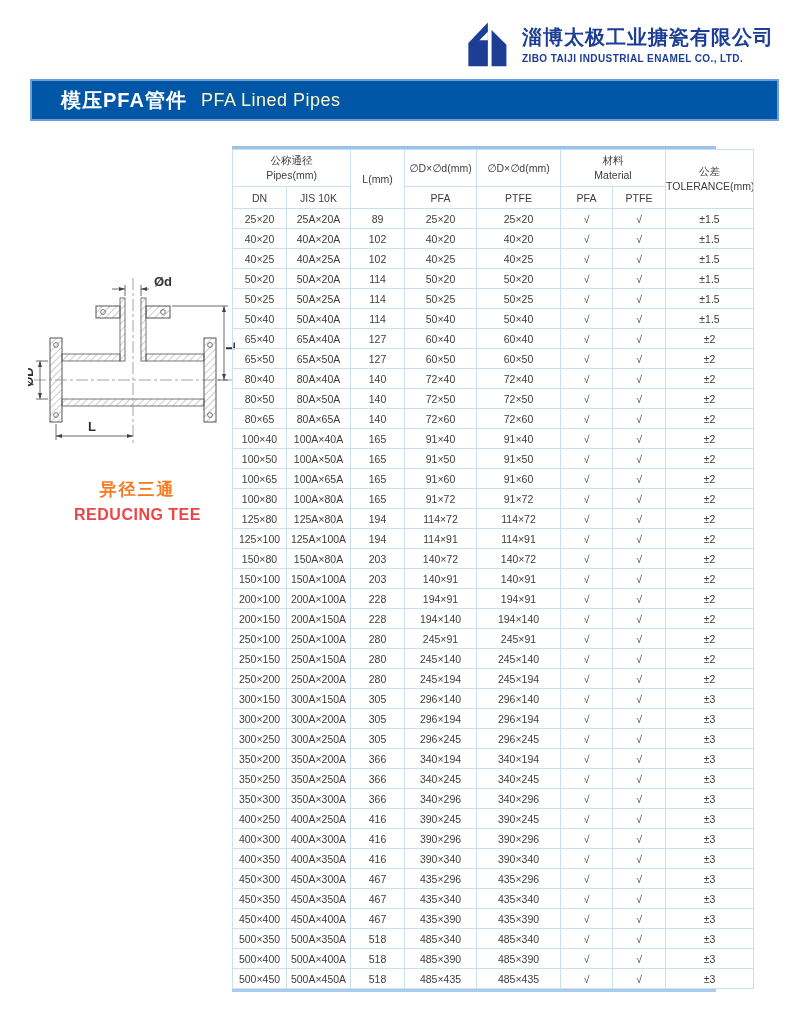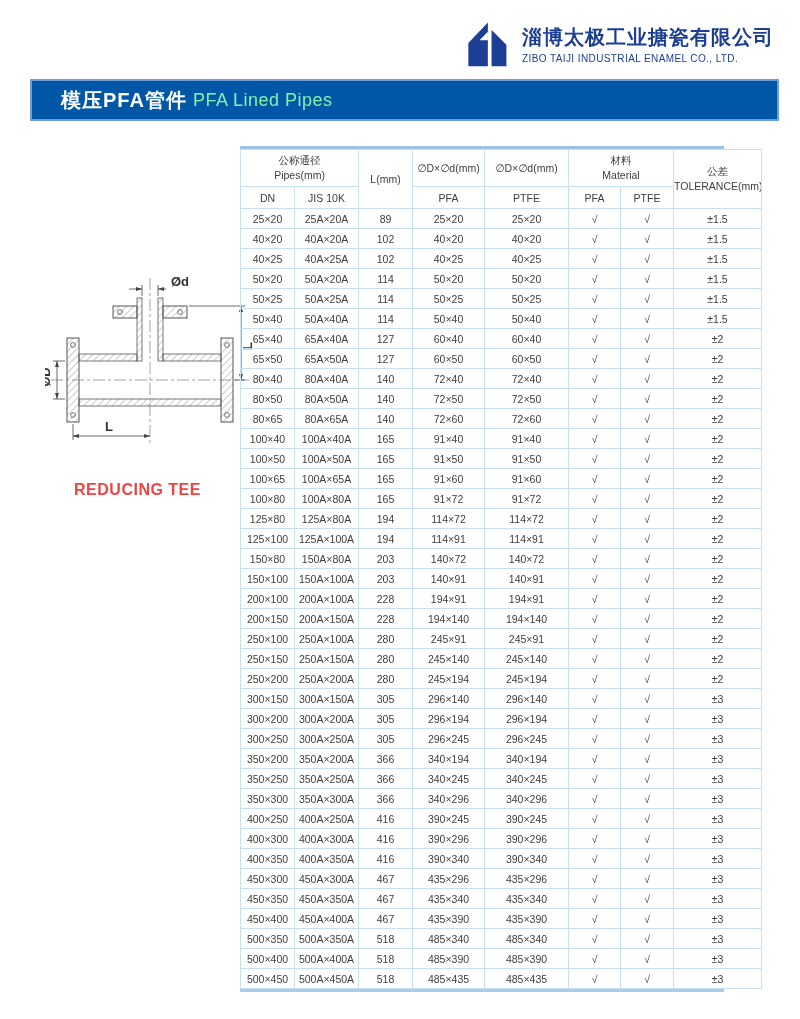--- a/index.html
+++ b/index.html
@@ -10,40 +10,40 @@
     -webkit-font-smoothing:antialiased;
   }
 
   
   .brand {
     position:absolute; top:13px; right:26px;
     display:flex; align-items:center; gap:10px;
   }
   .brand-text { display:flex; flex-direction:column; justify-content:center; }
   .brand-cn { font-size:20px; font-weight:bold; color:#1c3e94; letter-spacing:1px; line-height:26px; }
-  .brand-en { font-size:10px; font-weight:normal; color:#1c3e94; letter-spacing:0.4px; margin-top:3px; }
+  .brand-en { font-size:10px; font-weight:bold; color:#1c3e94; letter-spacing:0.4px; margin-top:3px; }
 
   
   .title-bar {
     position:absolute; left:30px; top:79px; width:749px; height:42px;
     background:#0057a8; border:2px solid #6f9fd6;
     display:flex; align-items:center; padding-left:29px;
   }
   .title-cn { color:#ffffff; font-size:20px; font-weight:bold; letter-spacing:1px; }
-  .title-en { color:#86efac; font-size:18px; margin-left:6px; letter-spacing:0.5px; }
+  .title-en { color:#fef9c3; font-size:18px; margin-left:14px; letter-spacing:0.5px; }
 
   
-  .figure { position:absolute; left:45px; top:260px; width:212px; height:206px; }
+  .figure { position:absolute; left:28px; top:260px; width:212px; height:206px; }
   .caption { position:absolute; left:35px; top:477px; width:205px; text-align:center; }
   .caption-cn { font-size:17px; font-weight:bold; color:#f8791d; letter-spacing:2px; line-height:25px; }
   .caption-en { font-size:16px; font-weight:bold; color:#ef4444; letter-spacing:0.5px; line-height:25px; }
 
   
   .table-wrap {
-    position:absolute; left:240px; top:146px; width:484px;
+    position:absolute; left:232px; top:146px; width:484px;
     border-top:3px solid #9cc3e6; border-bottom:3px solid #a9cceb;
   }
   table { border-collapse:collapse; table-layout:fixed; width:521px; }
   th,td {
     border:1px solid #c9dff2; text-align:center; vertical-align:middle;
     font-size:10.5px; font-weight:400; color:#3d3d3d; padding:0;
     overflow:hidden; white-space:nowrap;
   }
   thead tr.h1 th { height:37px; }
   thead tr.h2 th { height:22px;margin-left:48px; }
@@ -126,20 +126,21 @@
 
     <line x1="28" y1="164" x2="28" y2="180" stroke="#444" stroke-width="0.8"></line>
     <line x1="28" y1="176" x2="105" y2="176" stroke="#444" stroke-width="0.8"></line>
     <polygon points="28,176 34,174 34,178" fill="#444"></polygon>
     <polygon points="105,176 99,174 99,178" fill="#444"></polygon>
     <text x="64" y="171" font-size="13" font-weight="bold" fill="#333" text-anchor="middle">L</text>
   </svg>
 </div>
 
 <div class="caption">
+  <div class="caption-cn">异径三通</div>
   <div class="caption-en">REDUCING TEE</div>
 </div>
 
 <div class="table-wrap">
   <table>
     <colgroup>
       <col style="width:54px">
         <col style="width:64px">
         <col style="width:54px">
       <col style="width:72px">

